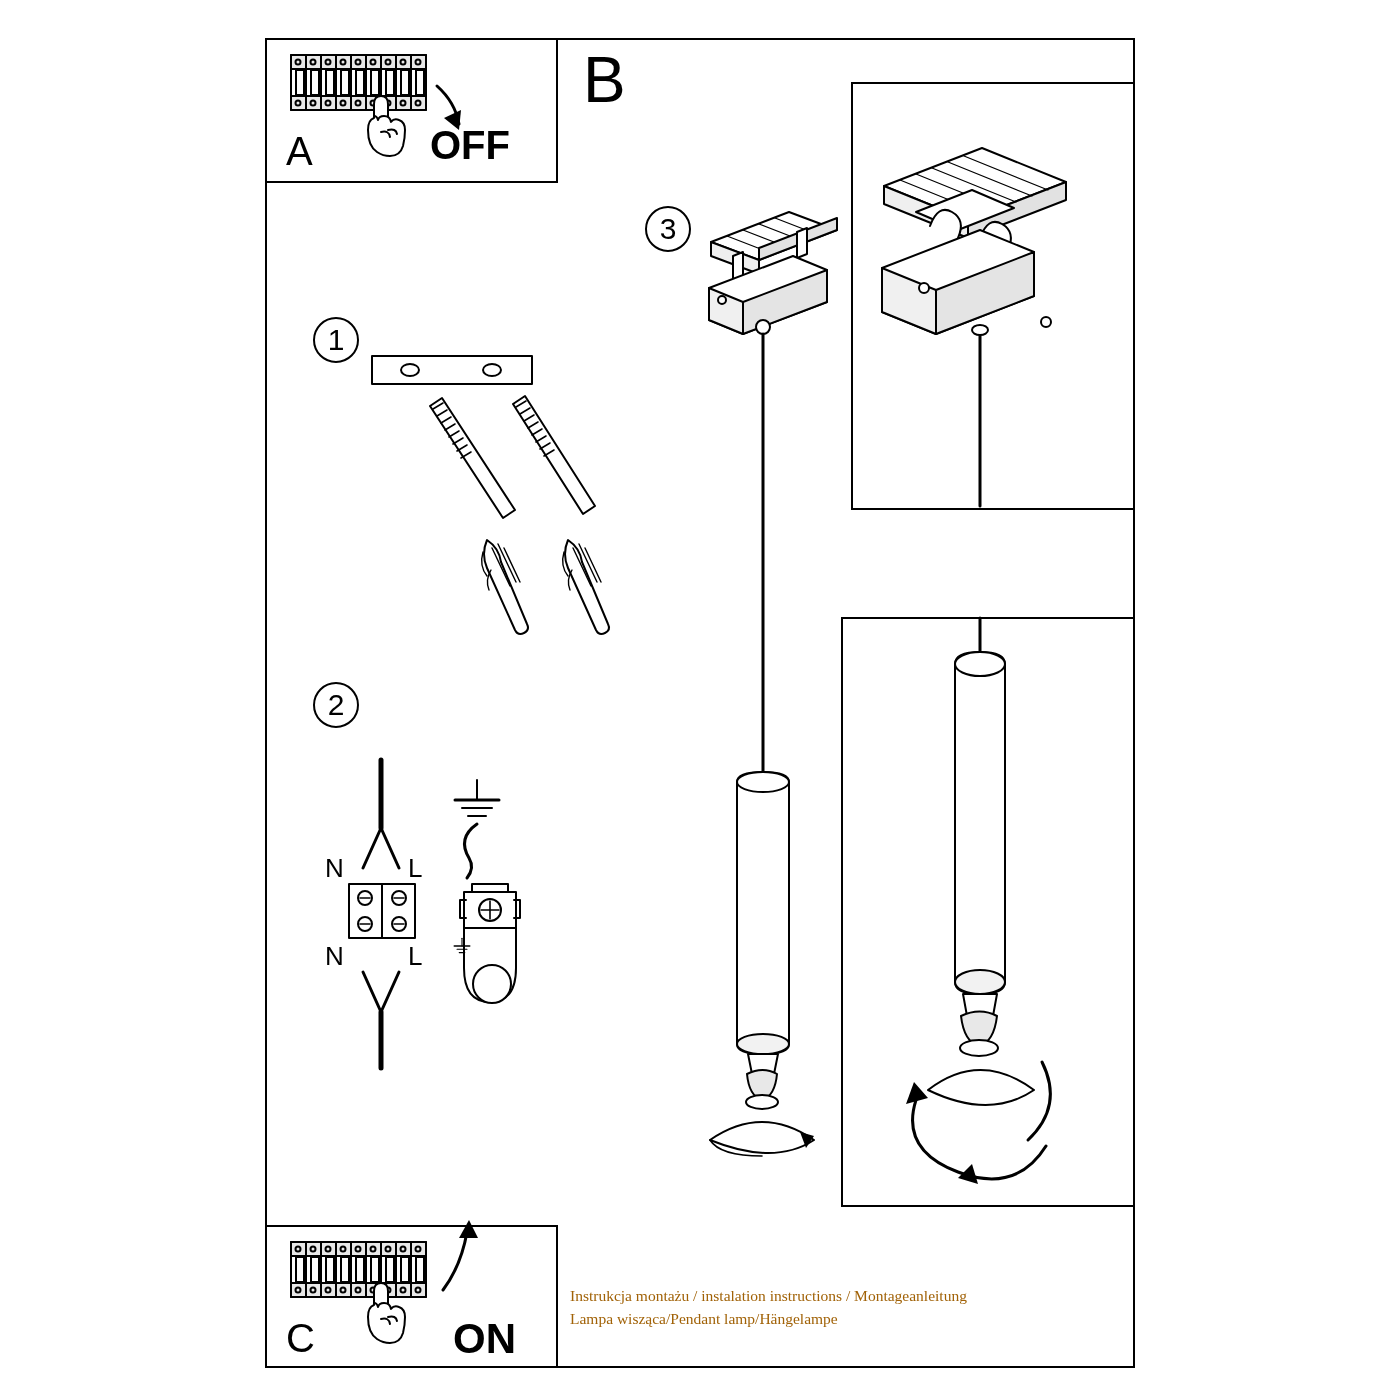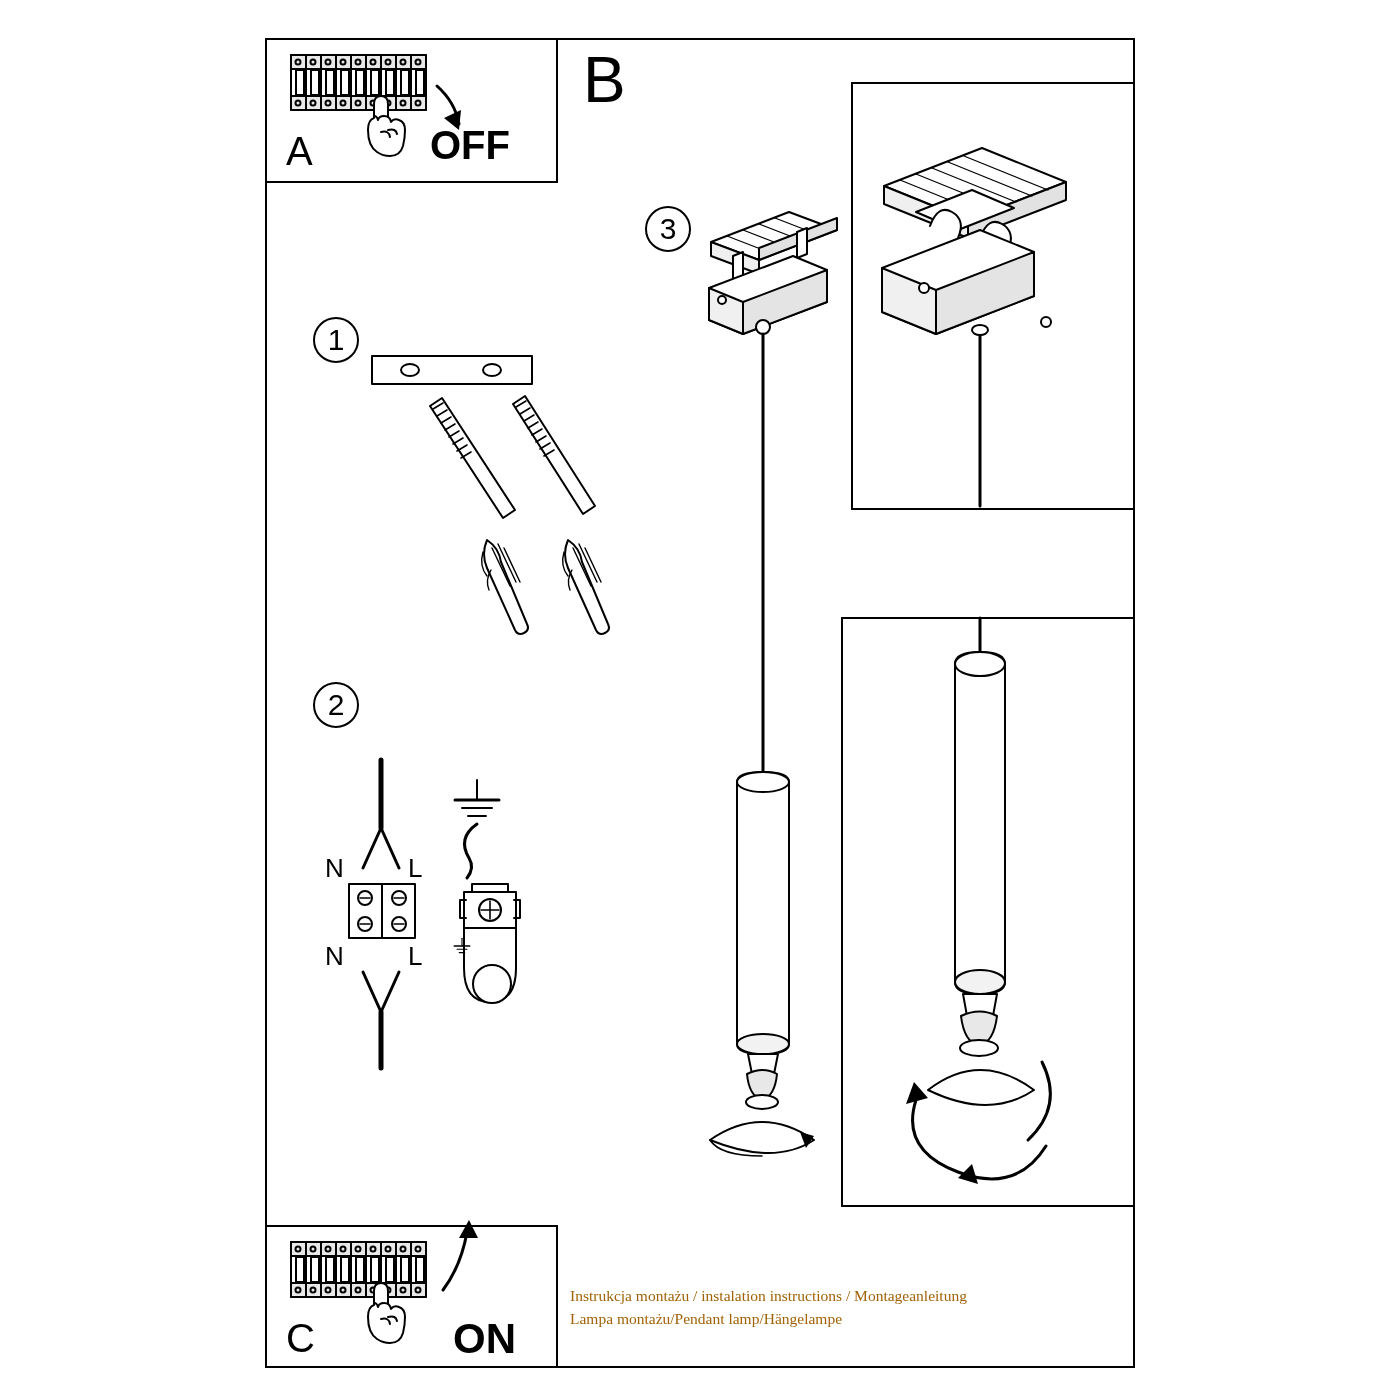--- a/index.html
+++ b/index.html
@@ -428,16 +428,16 @@
   <div class="step-circle" id="step-2">2</div>
   <div class="step-circle" id="step-3">3</div>
 
   <div class="wire-label" id="wire-n-top">N</div>
   <div class="wire-label" id="wire-l-top">L</div>
   <div class="wire-label" id="wire-n-bot">N</div>
   <div class="wire-label" id="wire-l-bot">L</div>
 
   <div id="caption">
     <div>Instrukcja montażu / instalation instructions / Montageanleitung</div>
-    <div>Lampa montażu/Pendant lamp/Hängelampe</div>
+    <div>Lampa wisząca/Pendant lamp/Hängelampe</div>
   </div>
 
 </div>
 
 </body></html>

